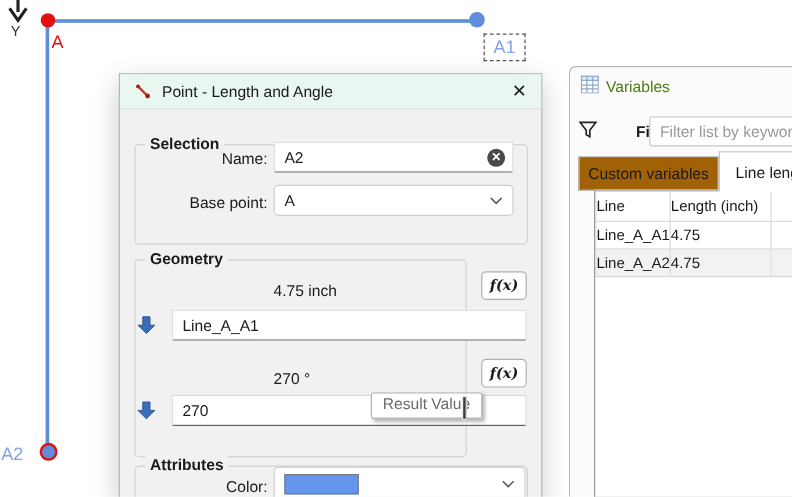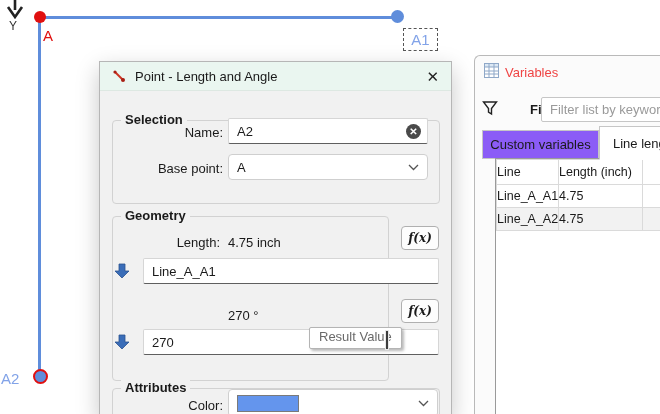--- a/index.html
+++ b/index.html
@@ -66,27 +66,27 @@
   #ibeam { position:absolute; left:285px; top:268px; width:4px; height:20px;
     background:#3c3c3c; border:1px solid #e8e8e8; z-index:6; }
   #color-label { top:336px; }
   #color-combo { left:128px; top:327px; width:210px; height:28px; }
   #color-swatch { width:62px; height:17px; background:#6495ED; border:1px solid #7a7a7a; }
 
   
   #varpanel { position:absolute; left:474px; top:55px; width:186px; height:359px;
     background:#fbfbfb; border:1px solid #b9b9b9; border-right:none; border-bottom:none;
     border-top-left-radius:6px; }
-  #vp-title { position:absolute; left:30px; top:9px; color:#ef4444; }
+  #vp-title { position:absolute; left:30px; top:9px; color:#4d7c0f; }
   #vp-grid-icon { position:absolute; left:9px; top:7px; }
   #vp-funnel { position:absolute; left:7px; top:44px; }
   #vp-filter-label { position:absolute; left:27px; top:46px; font-weight:bold;padding-left:28px; }
   #vp-filter-input { left:66px; top:41px; width:150px; height:25px; border:1px solid #c6c6c6; border-bottom:1px solid #c6c6c6; }
   #vp-filter-input::placeholder { color:#9a9a9a; }
-  .tab { position:absolute; border:1px solid #c6c6c6; background:#8b5cf6;
+  .tab { position:absolute; border:1px solid #c6c6c6; background:#a16207;
     display:flex; align-items:center; justify-content:center; }
   #tab-custom { left:7px; top:74px; width:117px; height:29px; }
   #tab-linelen { left:124px; top:70px; width:110px; height:34px; background:#fff;
     border-bottom:1px solid #fff; z-index:2; justify-content:flex-start; padding-left:13px; }
   #vtable-wrap { position:absolute; left:20px; top:102px; width:300px; height:257px;
     background:#fff; border:1px solid #9a9a9a; }
   #vtable { border-collapse:collapse; table-layout:fixed; width:298px; }
   #vtable th, #vtable td { border:1px solid #dadada; font-weight:normal;
     text-align:left; font-size:12.5px; overflow:hidden; white-space:nowrap; }
   #vtable th { height:25px; } #vtable td { height:23px; }
@@ -133,21 +133,20 @@
   <div id="base-combo" class="combo">
     <span>A</span>
     <svg class="chev" width="11" height="7" viewBox="0 0 11 7">
       <polyline points="1,1 5.5,5.5 10,1" fill="none" stroke="#555" stroke-width="1.3"></polyline>
     </svg>
   </div>
 
   <div id="grp-geometry" class="group">
     <span class="gtitle">Geometry</span>
   </div>
-  <div id="len-label" class="flabel">Length:</div>
   <div id="len-value" class="fvalue">4.75 inch</div>
   <div id="fx-length" class="fx">f(x)</div>
   <svg id="arrow1" class="arrowbtn" viewBox="0 0 16 16">
     <path d="M5 1 h6 v7 h4 L8 15 L1 8 h4 Z" fill="#3a6db8" stroke="#2c5490" stroke-width="0.8"></path>
   </svg>
   <input id="formula1" class="tinput" value="Line_A_A1" style="">
   <div class="fvalue" style="top:246px">270 °</div>
   <div id="fx-angle" class="fx">f(x)</div>
   <svg id="arrow2" class="arrowbtn" viewBox="0 0 16 16">
     <path d="M5 1 h6 v7 h4 L8 15 L1 8 h4 Z" fill="#3a6db8" stroke="#2c5490" stroke-width="0.8"></path>

